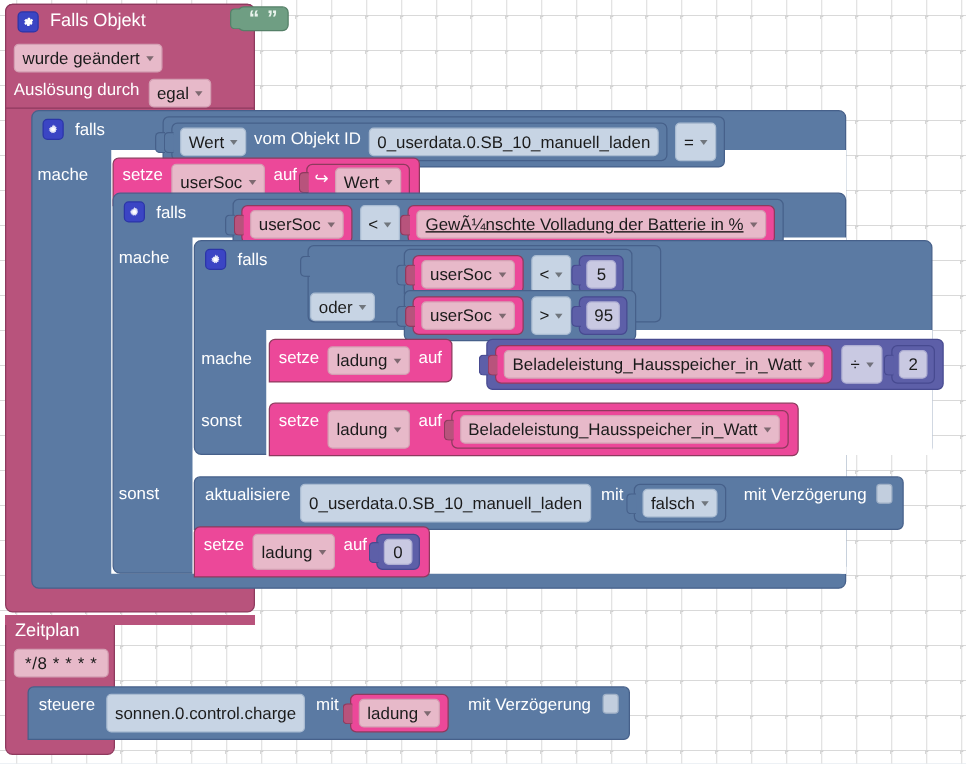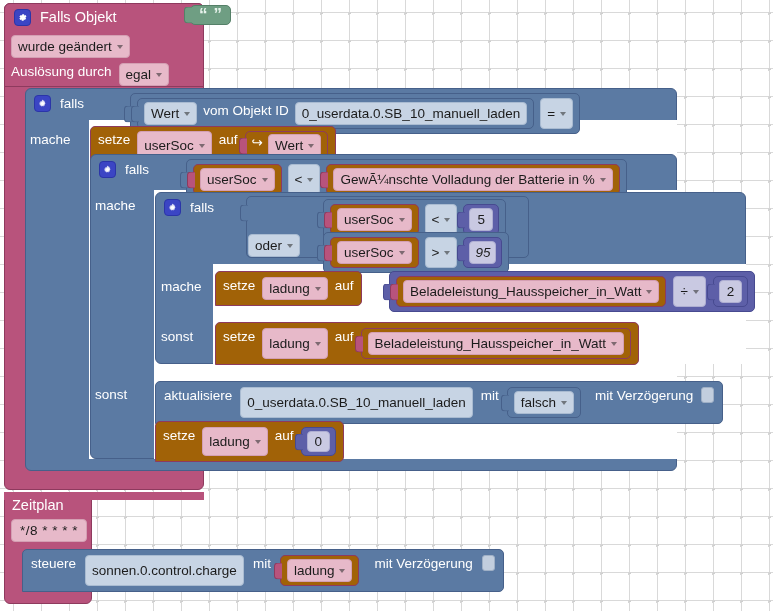--- a/index.html
+++ b/index.html
@@ -73,21 +73,21 @@
     flex:0 0 auto;
   }
   .fld-pink  { background:#e7b9c9; border:1px solid #d49fb3; }
   .fld-blue  { background:#c7d4e4; border:1px solid #a9bbd1; }
   .fld-green { background:#c6e3cf; border:1px solid #a7cdb4; }
   .fld-lav   { background:#c9c9e2; border:1px solid #aeaed2; }
 
   .lbl { font-size:13.5px; color:#ffffff; white-space:nowrap; line-height:17px; }
 
   
-  .v-pink { background:#a16207; border:1px solid #8e3a5e; border-radius:5px; }
+  .v-pink { background:#ec4899; border:1px solid #8e3a5e; border-radius:5px; }
   .v-blue { background:#5b7aa3; border:1px solid #46608a; border-radius:5px; }
   .v-lav  { background:#5d5fa8; border:1px solid #474a90; border-radius:5px; }
   .v-grn  { background:#6f9e83; border:1px solid #558068; border-radius:5px; }
 
   
   .plug {
     position:absolute; left:-7px; top:50%; transform:translateY(-50%);
     width:8px; height:17px;
   }
   .plug i {
@@ -235,21 +235,21 @@
       </span>
     <span class="fld fld-pink">
       <span>userSoc</span>
       <span class="caret"></span>
     </span>
   </span>
   <span class="fld fld-blue">
     <span>&lt;</span>
     <span class="caret"></span>
   </span>
-  <span class="v-pink row" style="padding:3px 6px; position:relative;">
+  <span class="v-pink row" style="padding:3px 6px; position:relative;text-decoration:underline;">
     <span class="plug">
         <i style="background:#b8537c;border:1px solid #8e3a5e;border-right:none;"></i>
       </span>
     <span class="fld fld-pink">
       <span>GewÃ¼nschte Volladung der Batterie in %</span>
       <span class="caret"></span>
     </span>
   </span>
 </div>
 
@@ -316,21 +316,21 @@
       </span>
     <span class="fld fld-pink">
       <span>userSoc</span>
       <span class="caret"></span>
     </span>
   </span>
   <span class="fld fld-blue">
     <span>&gt;</span>
     <span class="caret"></span>
   </span>
-  <span class="v-lav row" style="padding:3px 5px; position:relative;font-style:italic;">
+  <span class="v-lav row" style="padding:3px 5px; position:relative;">
     <span class="plug">
         <i style="background:#5d5fa8;border:1px solid #474a90;border-right:none;"></i>
       </span>
     <span class="fld fld-lav" style="padding:1px 5px;">95</span>
   </span>
 </div>
 
 <div class="blk lbl cword" style="left:161px; top:278px;">mache</div>
 
 <div class="blk v-pink row" style="left:215px; top:271px; padding:5px 7px; gap:7px; border-radius:5px 5px 5px 0;">

